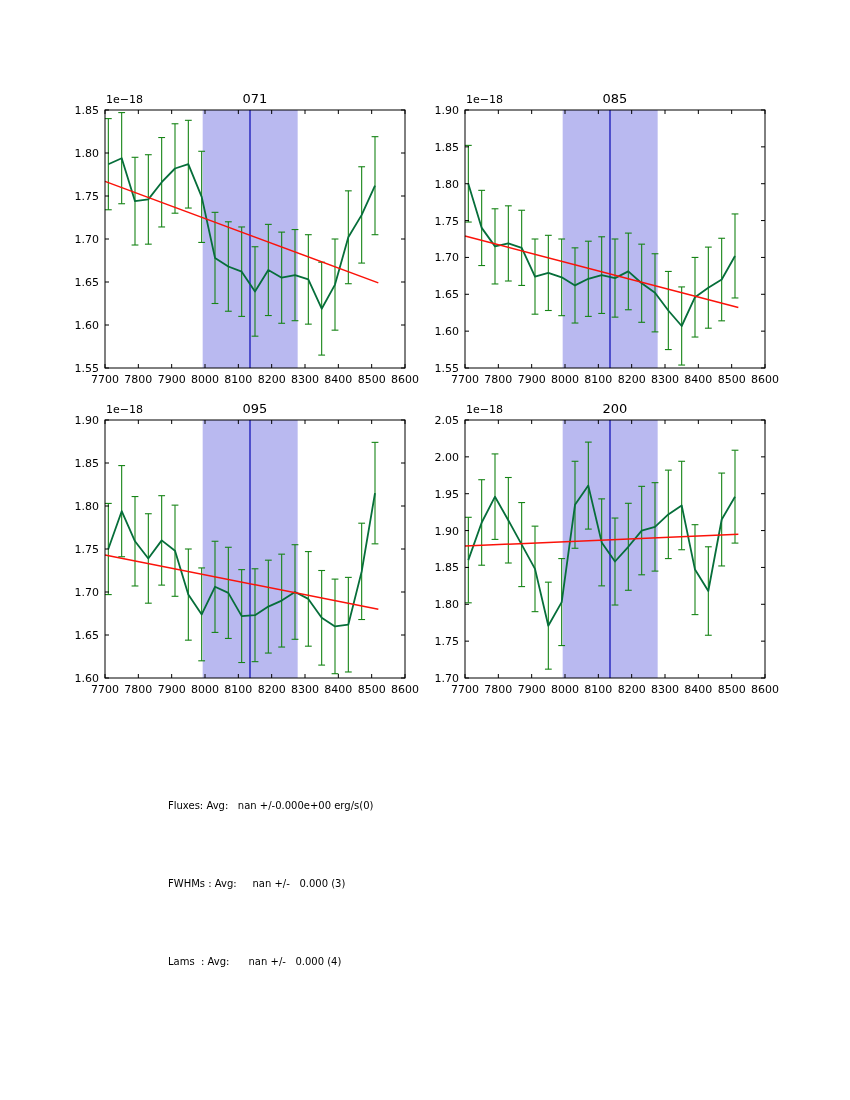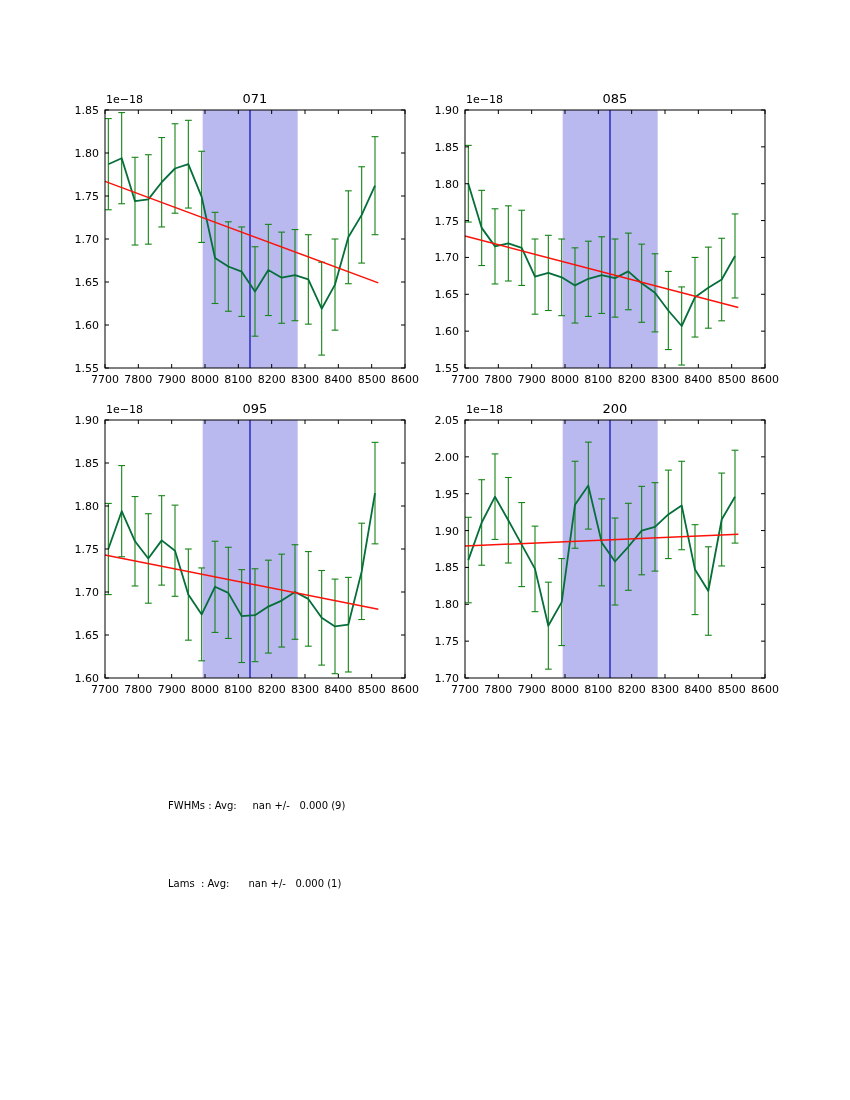--- a/index.html
+++ b/index.html
@@ -535,18 +535,19 @@
         <text x="54" y="139.57142857142856" text-anchor="end">1.90</text>
         <text x="54" y="102.71428571428567" text-anchor="end">1.95</text>
         <text x="54" y="65.85714285714272" text-anchor="end">2.00</text>
         <text x="54" y="29" text-anchor="end">2.05</text>
       </g>
       <text x="61" y="18" font-size="11px">1e−18</text>
       <text x="210" y="18" text-anchor="middle" font-size="13px">200</text>
     </svg>
 
   <div class="stats">
-    <div>FWHMs : Avg:     nan +/-   0.000 (9)</div>
-    <div>Lams  : Avg:      nan +/-   0.000 (1)</div>
+    <div>Fluxes: Avg:   nan +/-0.000e+00 erg/s(0)</div>
+    <div>FWHMs : Avg:     nan +/-   0.000 (3)</div>
+    <div>Lams  : Avg:      nan +/-   0.000 (4)</div>
     
     
   </div>
 </div>
 
 </body></html>

